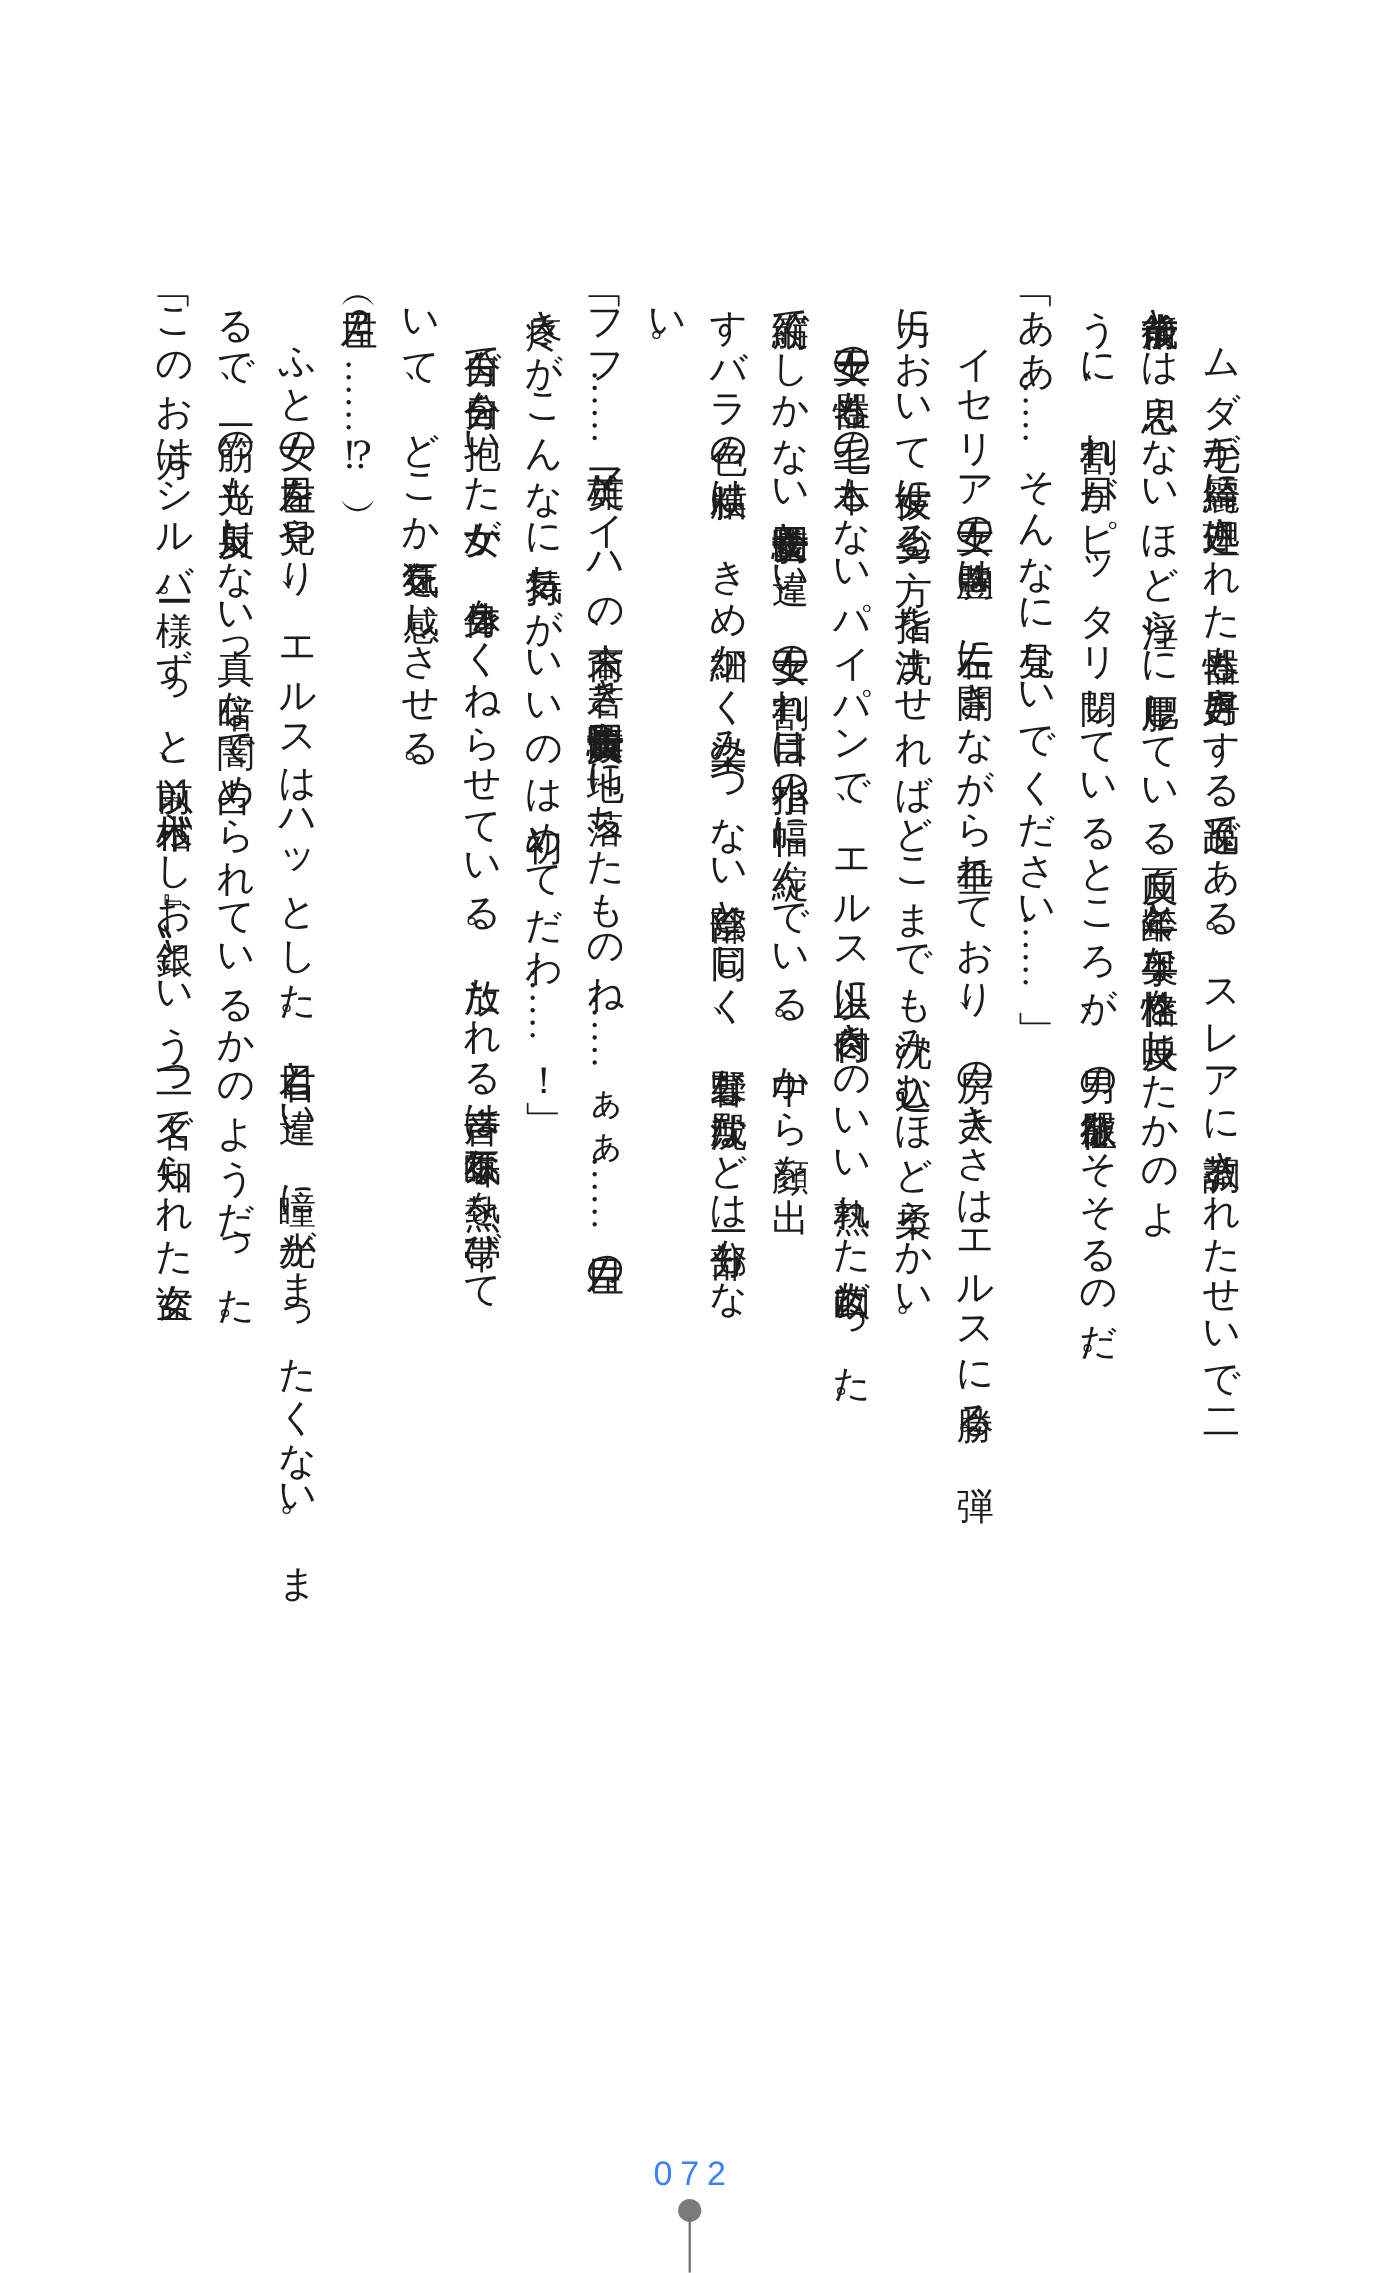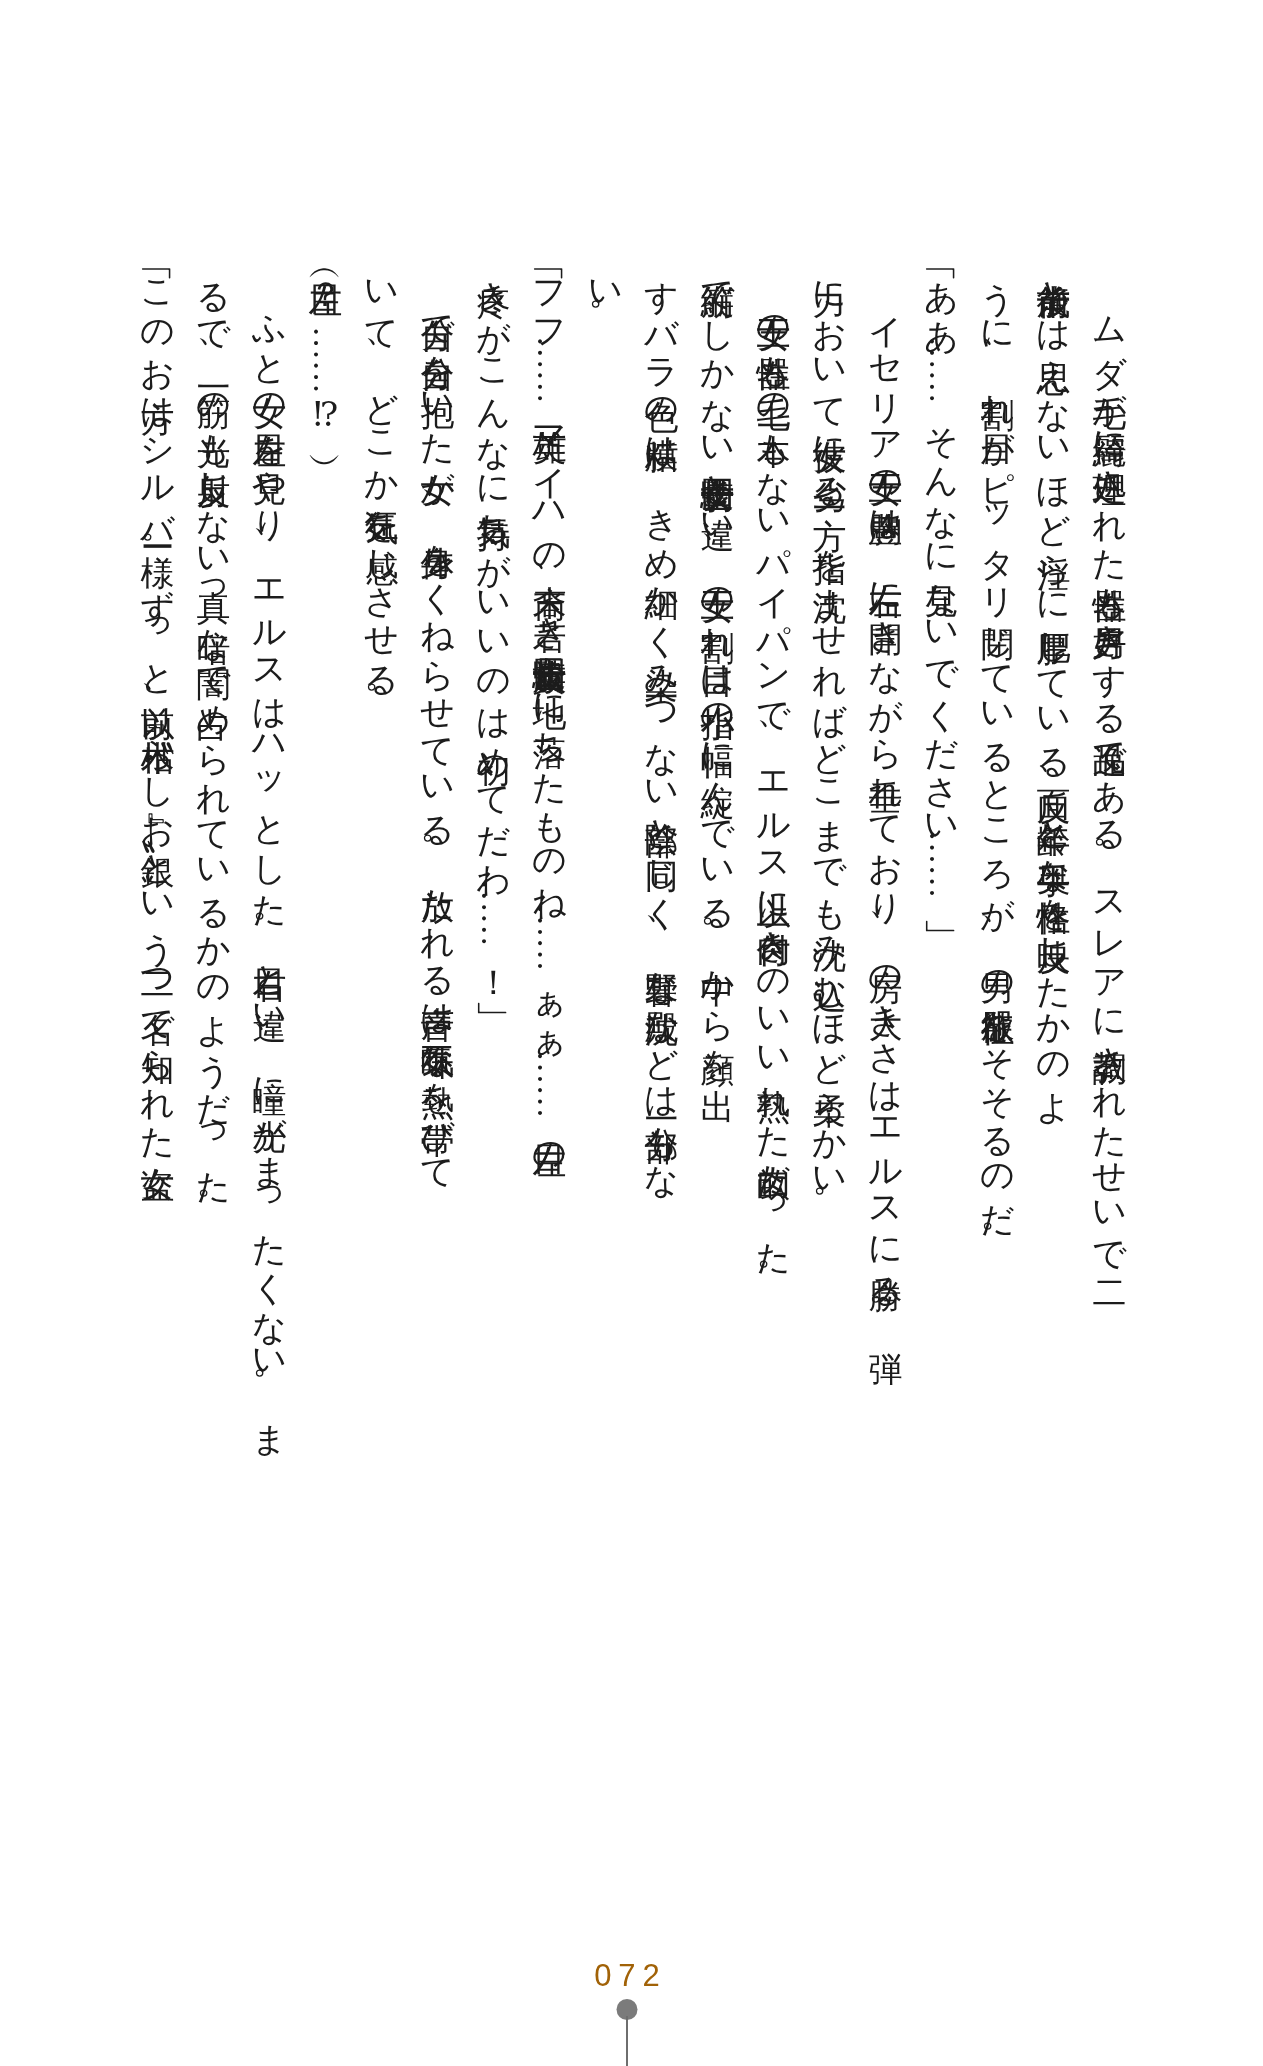--- a/index.html
+++ b/index.html
@@ -47,21 +47,21 @@
   }
   .page-number {
     position: absolute;
     left: 627px;
     top: 1958px;
     transform: translateX(-50%);
     font-family: "Liberation Sans", "DejaVu Sans", sans-serif;
     font-size: 31px;
     letter-spacing: 7px;
     padding-left: 7px; 
-    color: #a16207;
+    color: #3b82f6;
   }
   .footer-dot {
     position: absolute;
     left: 627px;
     top: 1999px;
     width: 21px;
     height: 21px;
     border-radius: 50%;
     background: #7b7b7b;
     transform: translateX(-50%);

